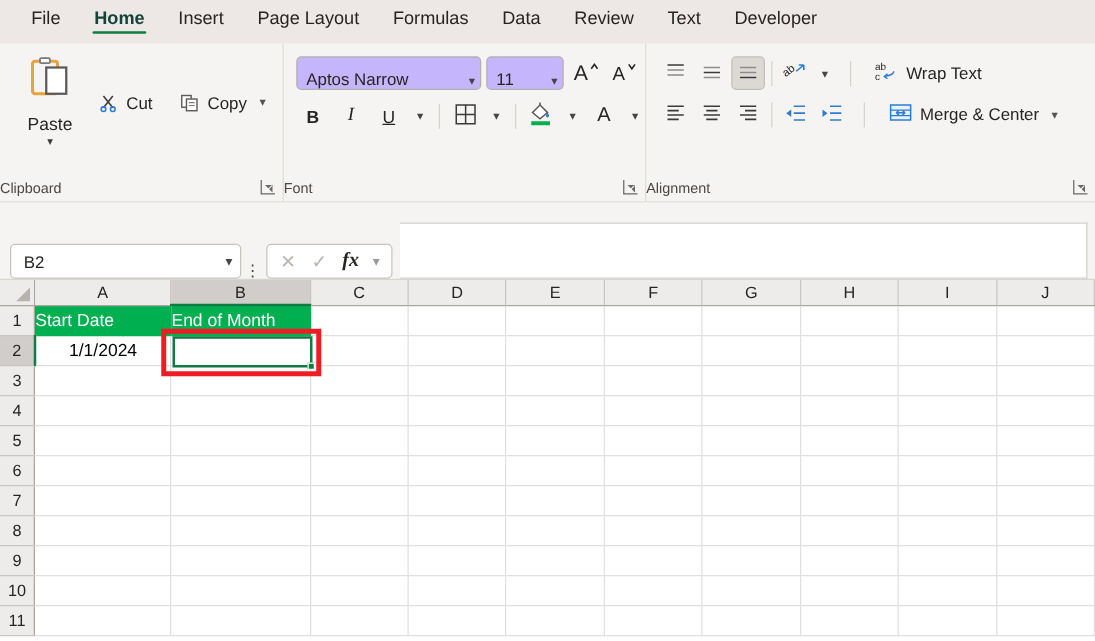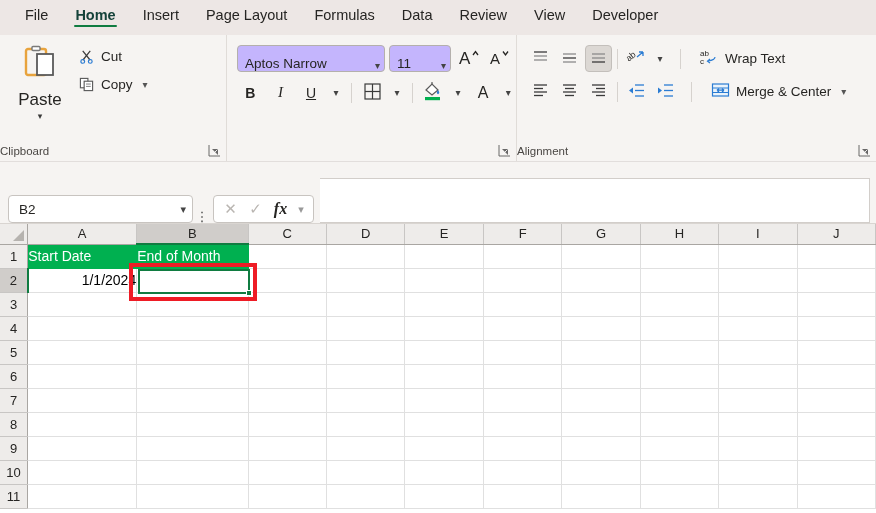--- a/index.html
+++ b/index.html
@@ -73,23 +73,23 @@
   
   .g-clip { width: 226px; padding-left: 12px; }
   .clip-inner { display: flex; gap: 6px; }
   .paste-btn {
     width: 56px;
     display: flex; flex-direction: column; align-items: center;
     padding-top: 4px;
     border-radius: 4px;
     cursor: pointer;
   }
-  .paste-lbl { font-size: 17px; color: #262523; margin-top: 4px; }
+  .paste-lbl { font-size: 14px; color: #262523; margin-top: 4px; }
   .paste-chev { font-size: 9px; color: #3a3a3a; line-height: 10px; margin-top: 1px; }
-  .clip-cmds { display: flex; flex-direction: column; gap: 7px; padding-top: 6px; }
+  .clip-cmds { display: flex; flex-direction: row; gap: 13px; padding-top: 6px; }
   .cmd {
     display: flex; align-items: center; gap: 6px;
     font-size: 13.5px; color: #262523;
     padding: 2px 4px; border-radius: 3px; cursor: pointer;
     white-space: nowrap;
   }
   .cmd .ico { width: 17px; height: 17px; display: flex; align-items: center; justify-content: center; flex: none; }
   .mini-chev { font-size: 10px; color: #555; margin-left: 4px; }
 
   
@@ -248,21 +248,21 @@
     background: #fff;
   }
   td.cell.hdrfill {
     background: #00b050;
     color: #ffffff;
     font-size: 14px;
     text-align: left;
     border-right-color: #00b050;
     border-bottom-color: #00b050;
   }
-  td.cell.right { text-align: right; }
+  td.cell.right { text-align: center; }
   td.cell.selected { background: #fff; }
 
   
   .selbox {
     position: absolute;
     border: 2px solid #107c41;
     pointer-events: none;
     box-sizing: border-box;
   }
   .selhandle {
@@ -283,21 +283,21 @@
 <body>
 
 <div class="tabbar">
   <div class="tab">File</div>
   <div class="tab active">Home</div>
   <div class="tab">Insert</div>
   <div class="tab">Page Layout</div>
   <div class="tab">Formulas</div>
   <div class="tab">Data</div>
   <div class="tab">Review</div>
-  <div class="tab">View</div>
+  <div class="tab">Text</div>
   <div class="tab">Developer</div>
 </div>
 
 <div class="ribbon">
 
   <div class="rgroup g-clip">
     <div class="clip-inner">
       <div class="paste-btn">
         <span>
           <svg width="34" height="38" viewBox="0 0 34 38">
@@ -413,20 +413,21 @@
       <div class="ibtn wide">
           <span style="font-size:10px;color:#444;">▾</span>
         </div>
       <div class="ibtn">
         <span style="font-size:16px;color:#262523;">A</span>
       </div>
       <div class="ibtn wide">
           <span style="font-size:10px;color:#444;">▾</span>
         </div>
     </div>
+    <div class="glabel">Font</div>
     <div class="launcher">
       <svg width="13" height="13" viewBox="0 0 13 13">
         <path d="M1 1 L1 12 L12 12" fill="none" stroke="#3a3a3a" stroke-width="1"></path>
         <path d="M4 5 L10 5 L10 11 Z" fill="#3a3a3a"></path>
         <line x1="4.5" y1="10.5" x2="9.5" y2="5.5" stroke="#fff" stroke-width="0.9"></line>
       </svg>
     </div>
   </div>
 
   <div class="rgroup g-align">

